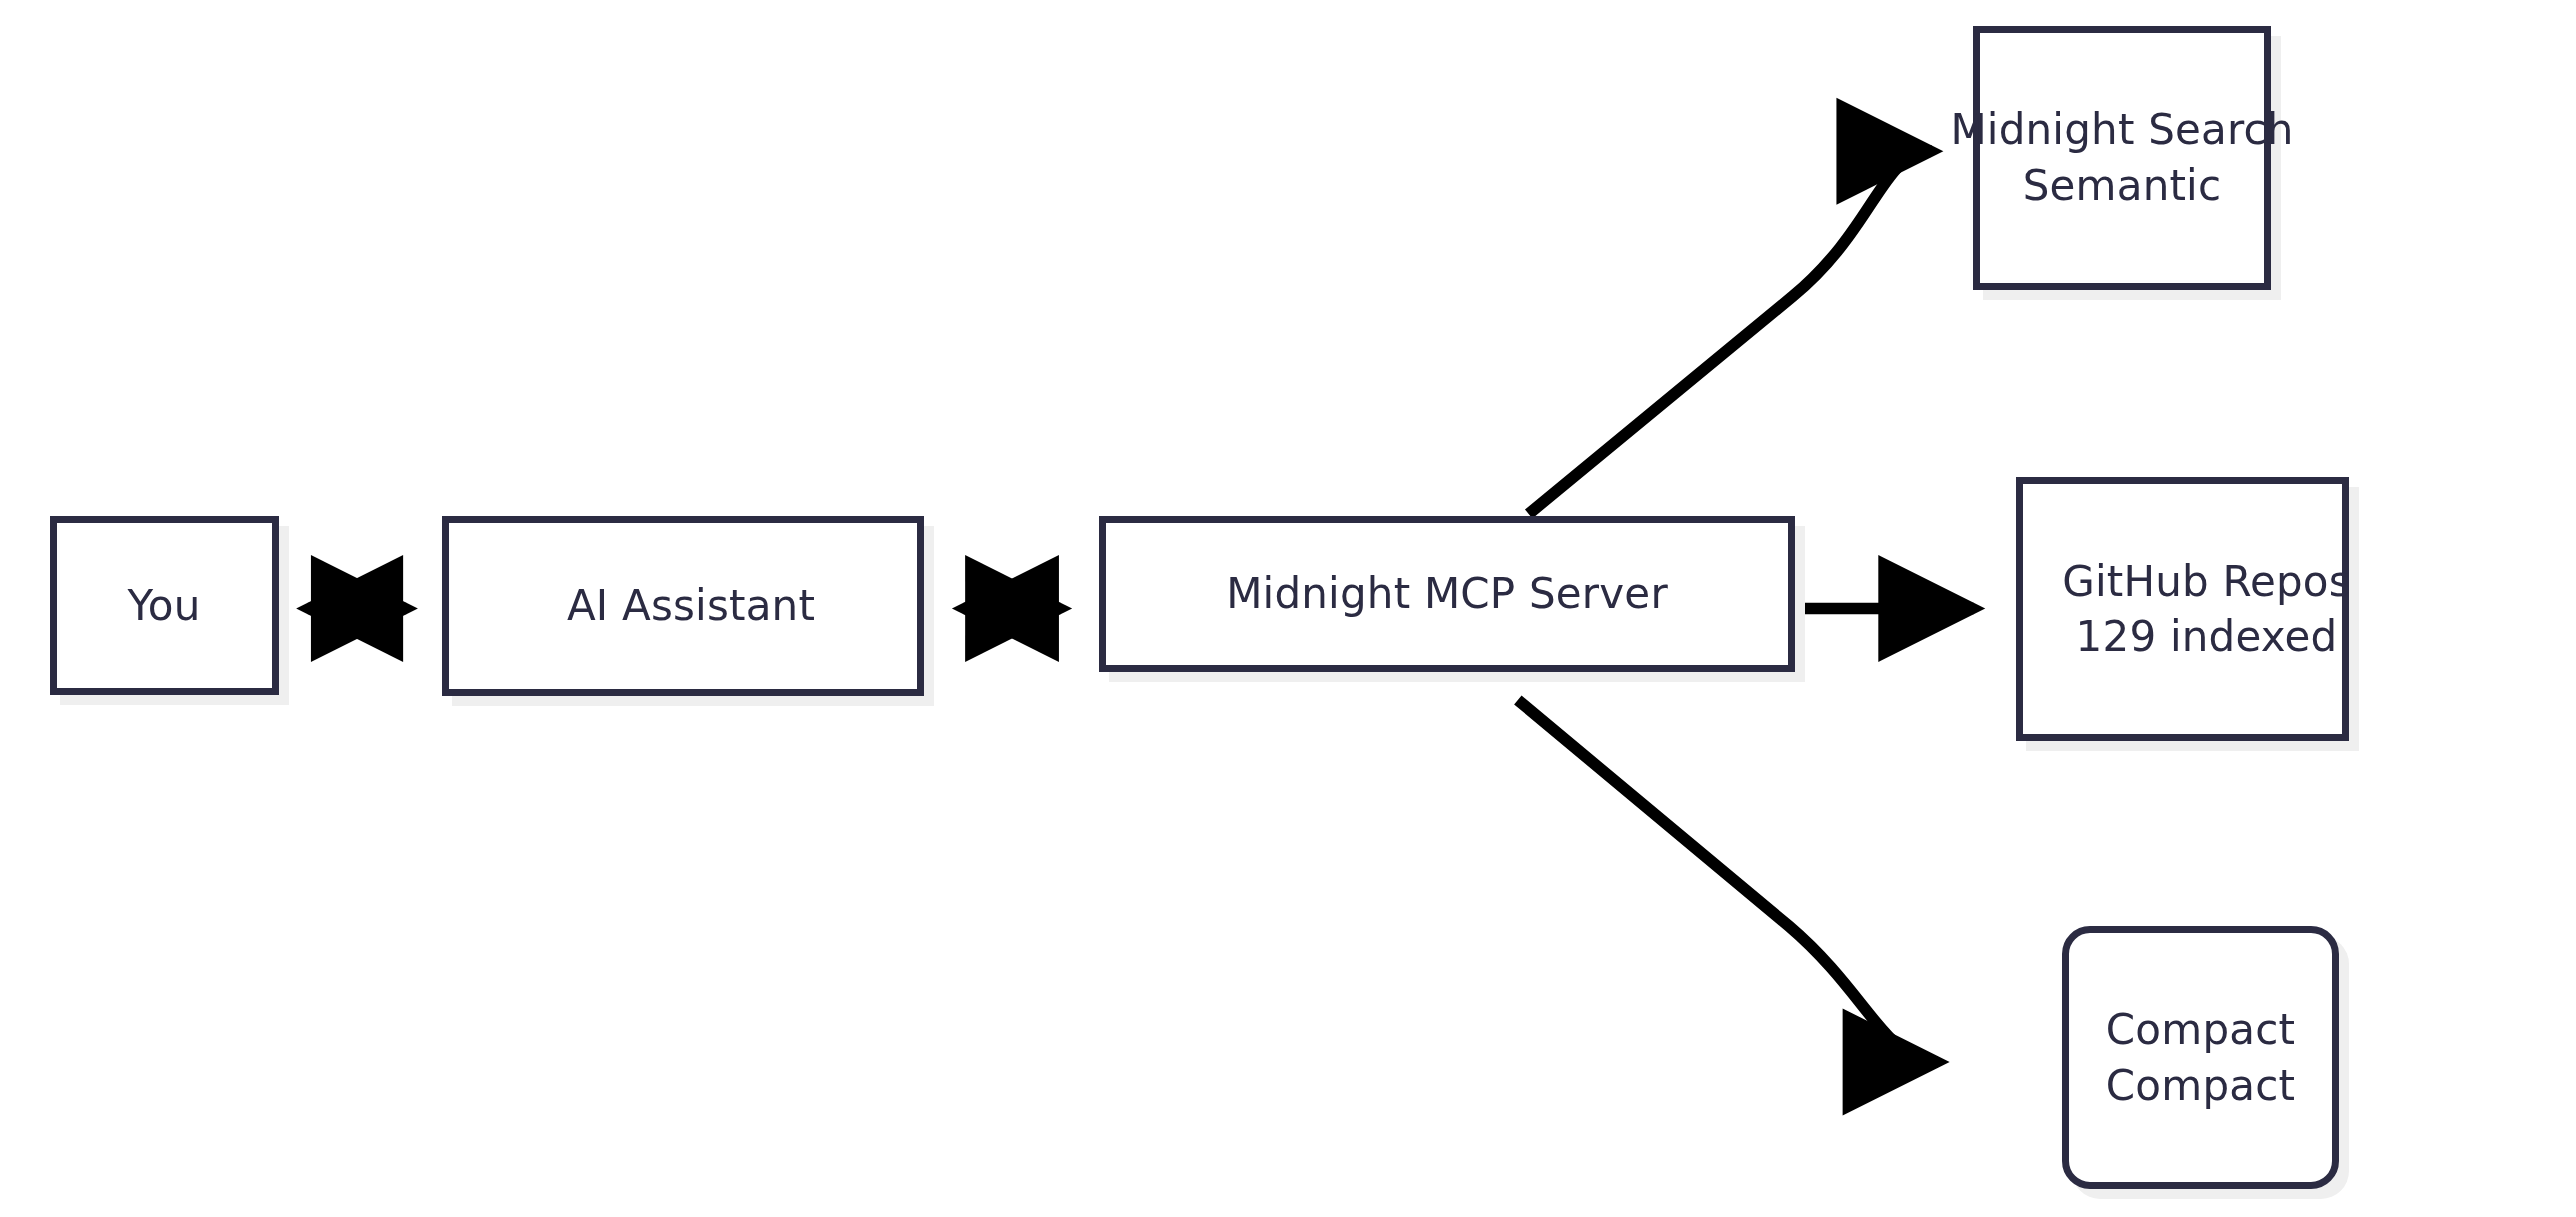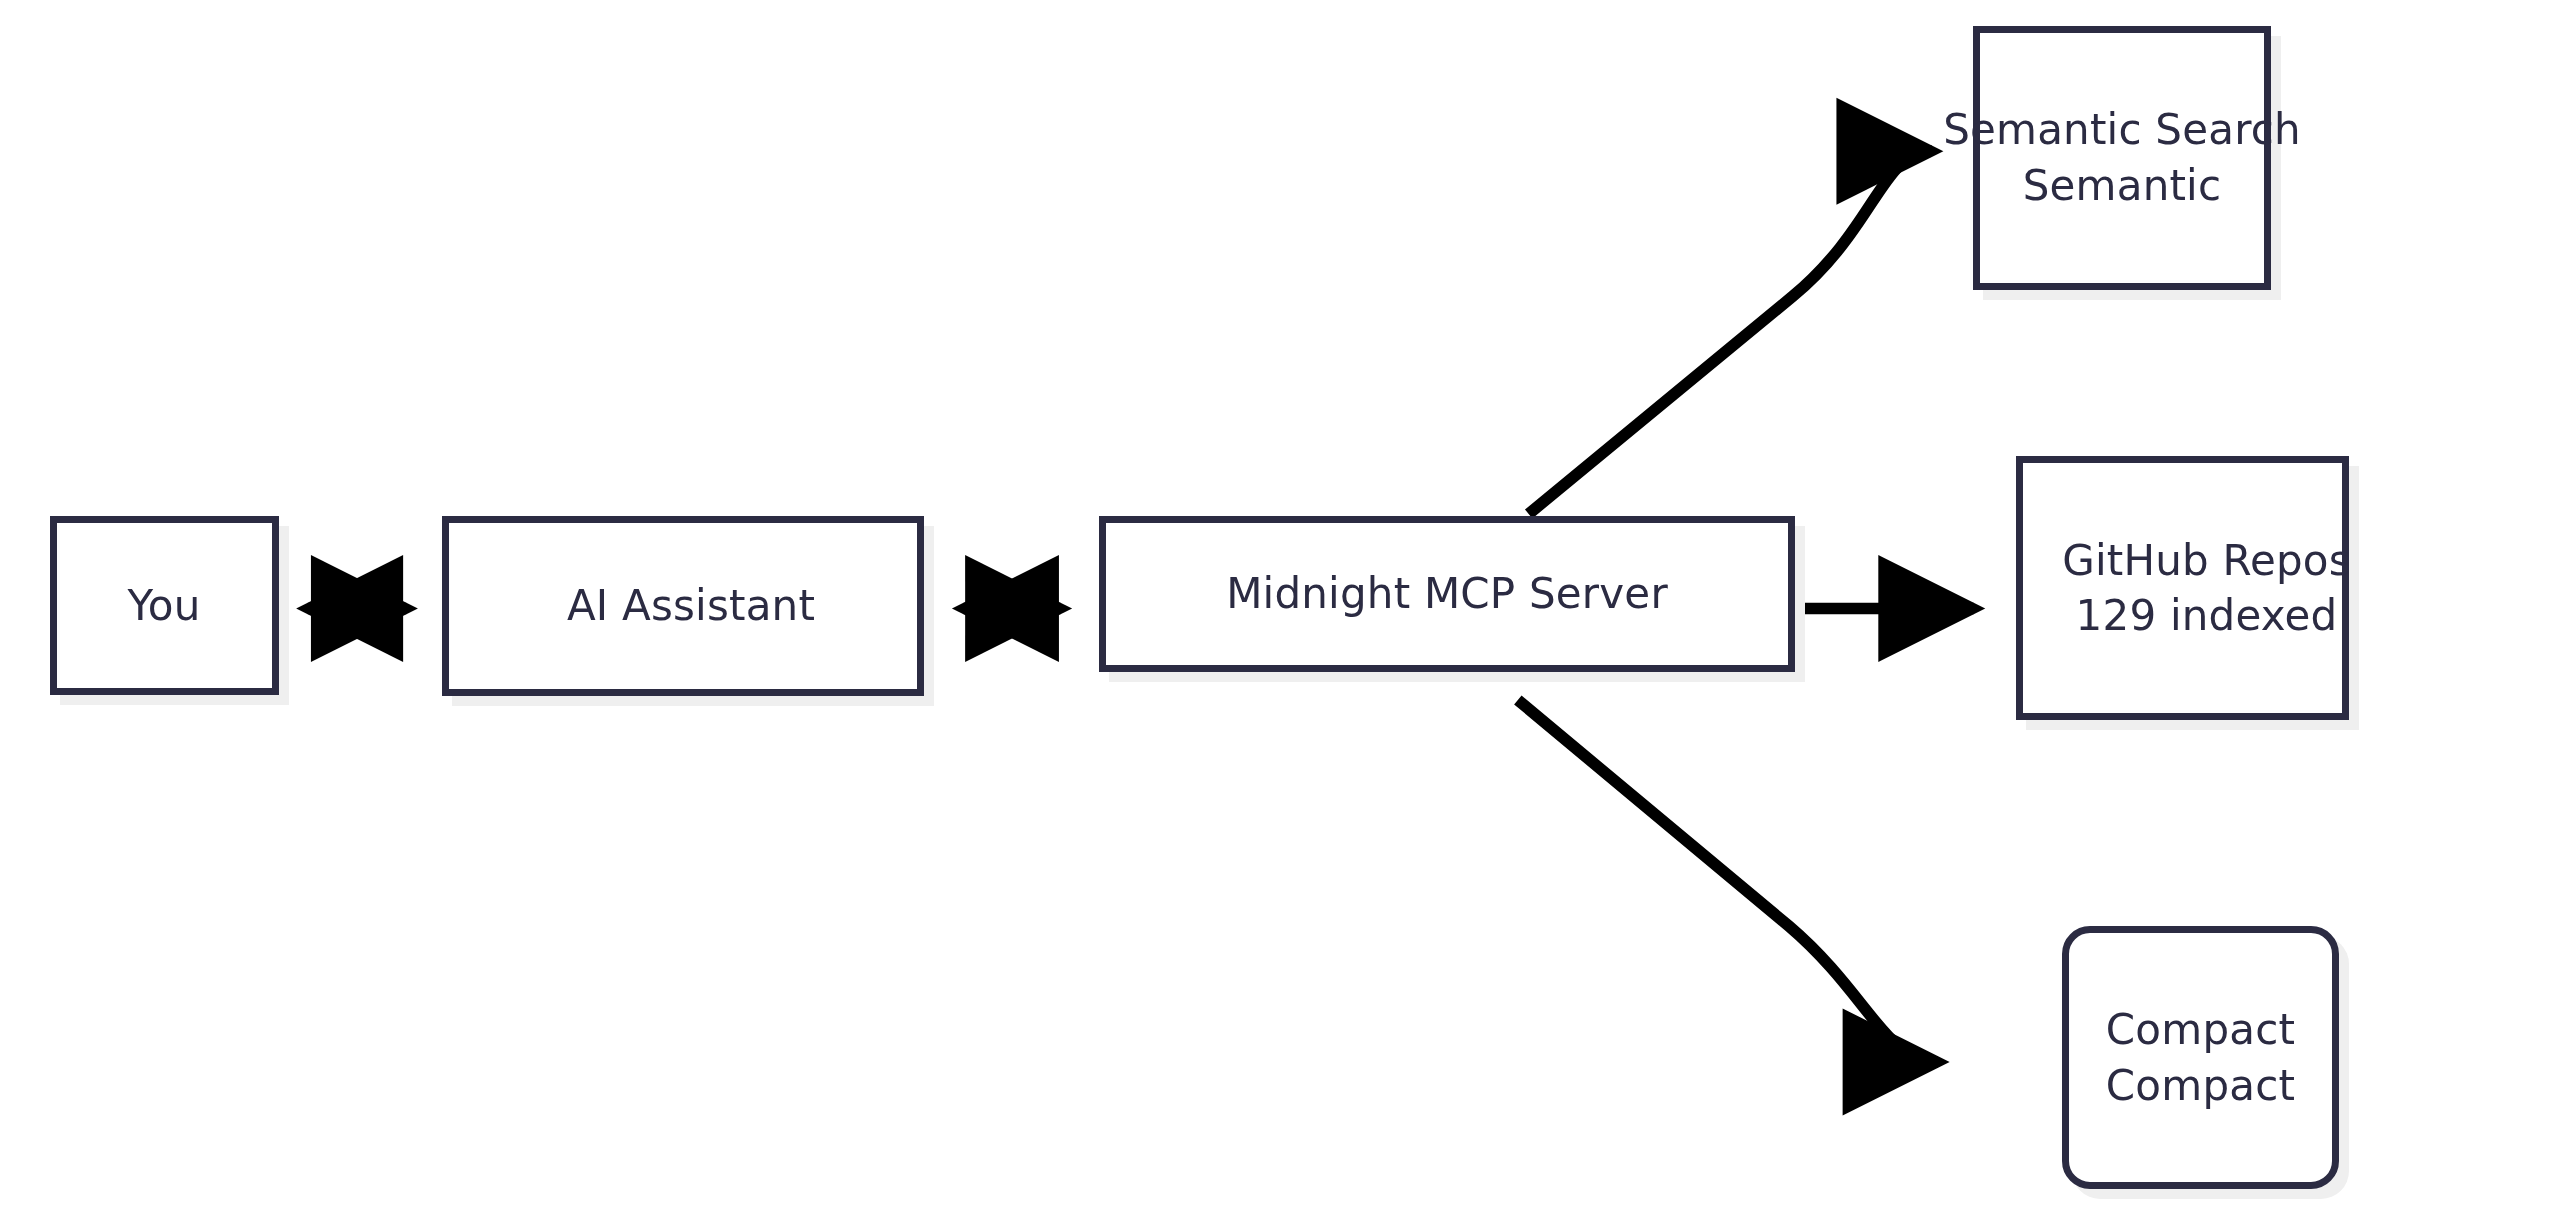--- a/index.html
+++ b/index.html
@@ -39,21 +39,21 @@
   .node-line {
     font-size: 42px;
     line-height: 1.32;
     white-space: nowrap;
     letter-spacing: 0.2px;
   }
   #node-you       { left: 29.5px;   top: 516px;  width: 229px; height: 179px; margin-left: 20px; }
   #node-assistant { left: 442px;  top: 516px;  width: 482px; height: 180px; padding-left: 16px; }
   #node-mcp       { left: 1099px; top: 516px;  width: 696px; height: 156px; }
   #node-semantic  { left: 1973px; top: 25.6px;   width: 298px; height: 264px; }
-  #node-github    { left: 2016px; top: 456px;  width: 333px; height: 264px; padding-left: 48px; }
+  #node-github    { left: 2016px; top: 477px;  width: 333px; height: 264px; padding-left: 48px; }
   #node-compact   { left: 2062px; top: 926px; width: 277px; height: 263px; border-radius: 28px; }
 </style>
 </head>
 <body>
 
 <div id="canvas">
 
   <svg id="edge-layer" viewBox="0 0 3323 1570">
     <defs>
       <marker id="arrow-end" markerWidth="10" markerHeight="10" refX="8.4" refY="5" orient="auto" markerUnits="strokeWidth">
@@ -81,21 +81,21 @@
 
   <div class="node" id="node-assistant">
     <div class="node-line">AI Assistant</div>
   </div>
 
   <div class="node" id="node-mcp">
     <div class="node-line">Midnight MCP Server</div>
   </div>
 
   <div class="node" id="node-semantic">
-    <div class="node-line">Semantic Search</div>
+    <div class="node-line">Midnight Search</div>
     <div class="node-line">Semantic</div>
   </div>
 
   <div class="node" id="node-github">
     <div class="node-line">GitHub Repos</div>
     <div class="node-line">129 indexed</div>
   </div>
 
   <div class="node" id="node-compact">
     <div class="node-line">Compact</div>

